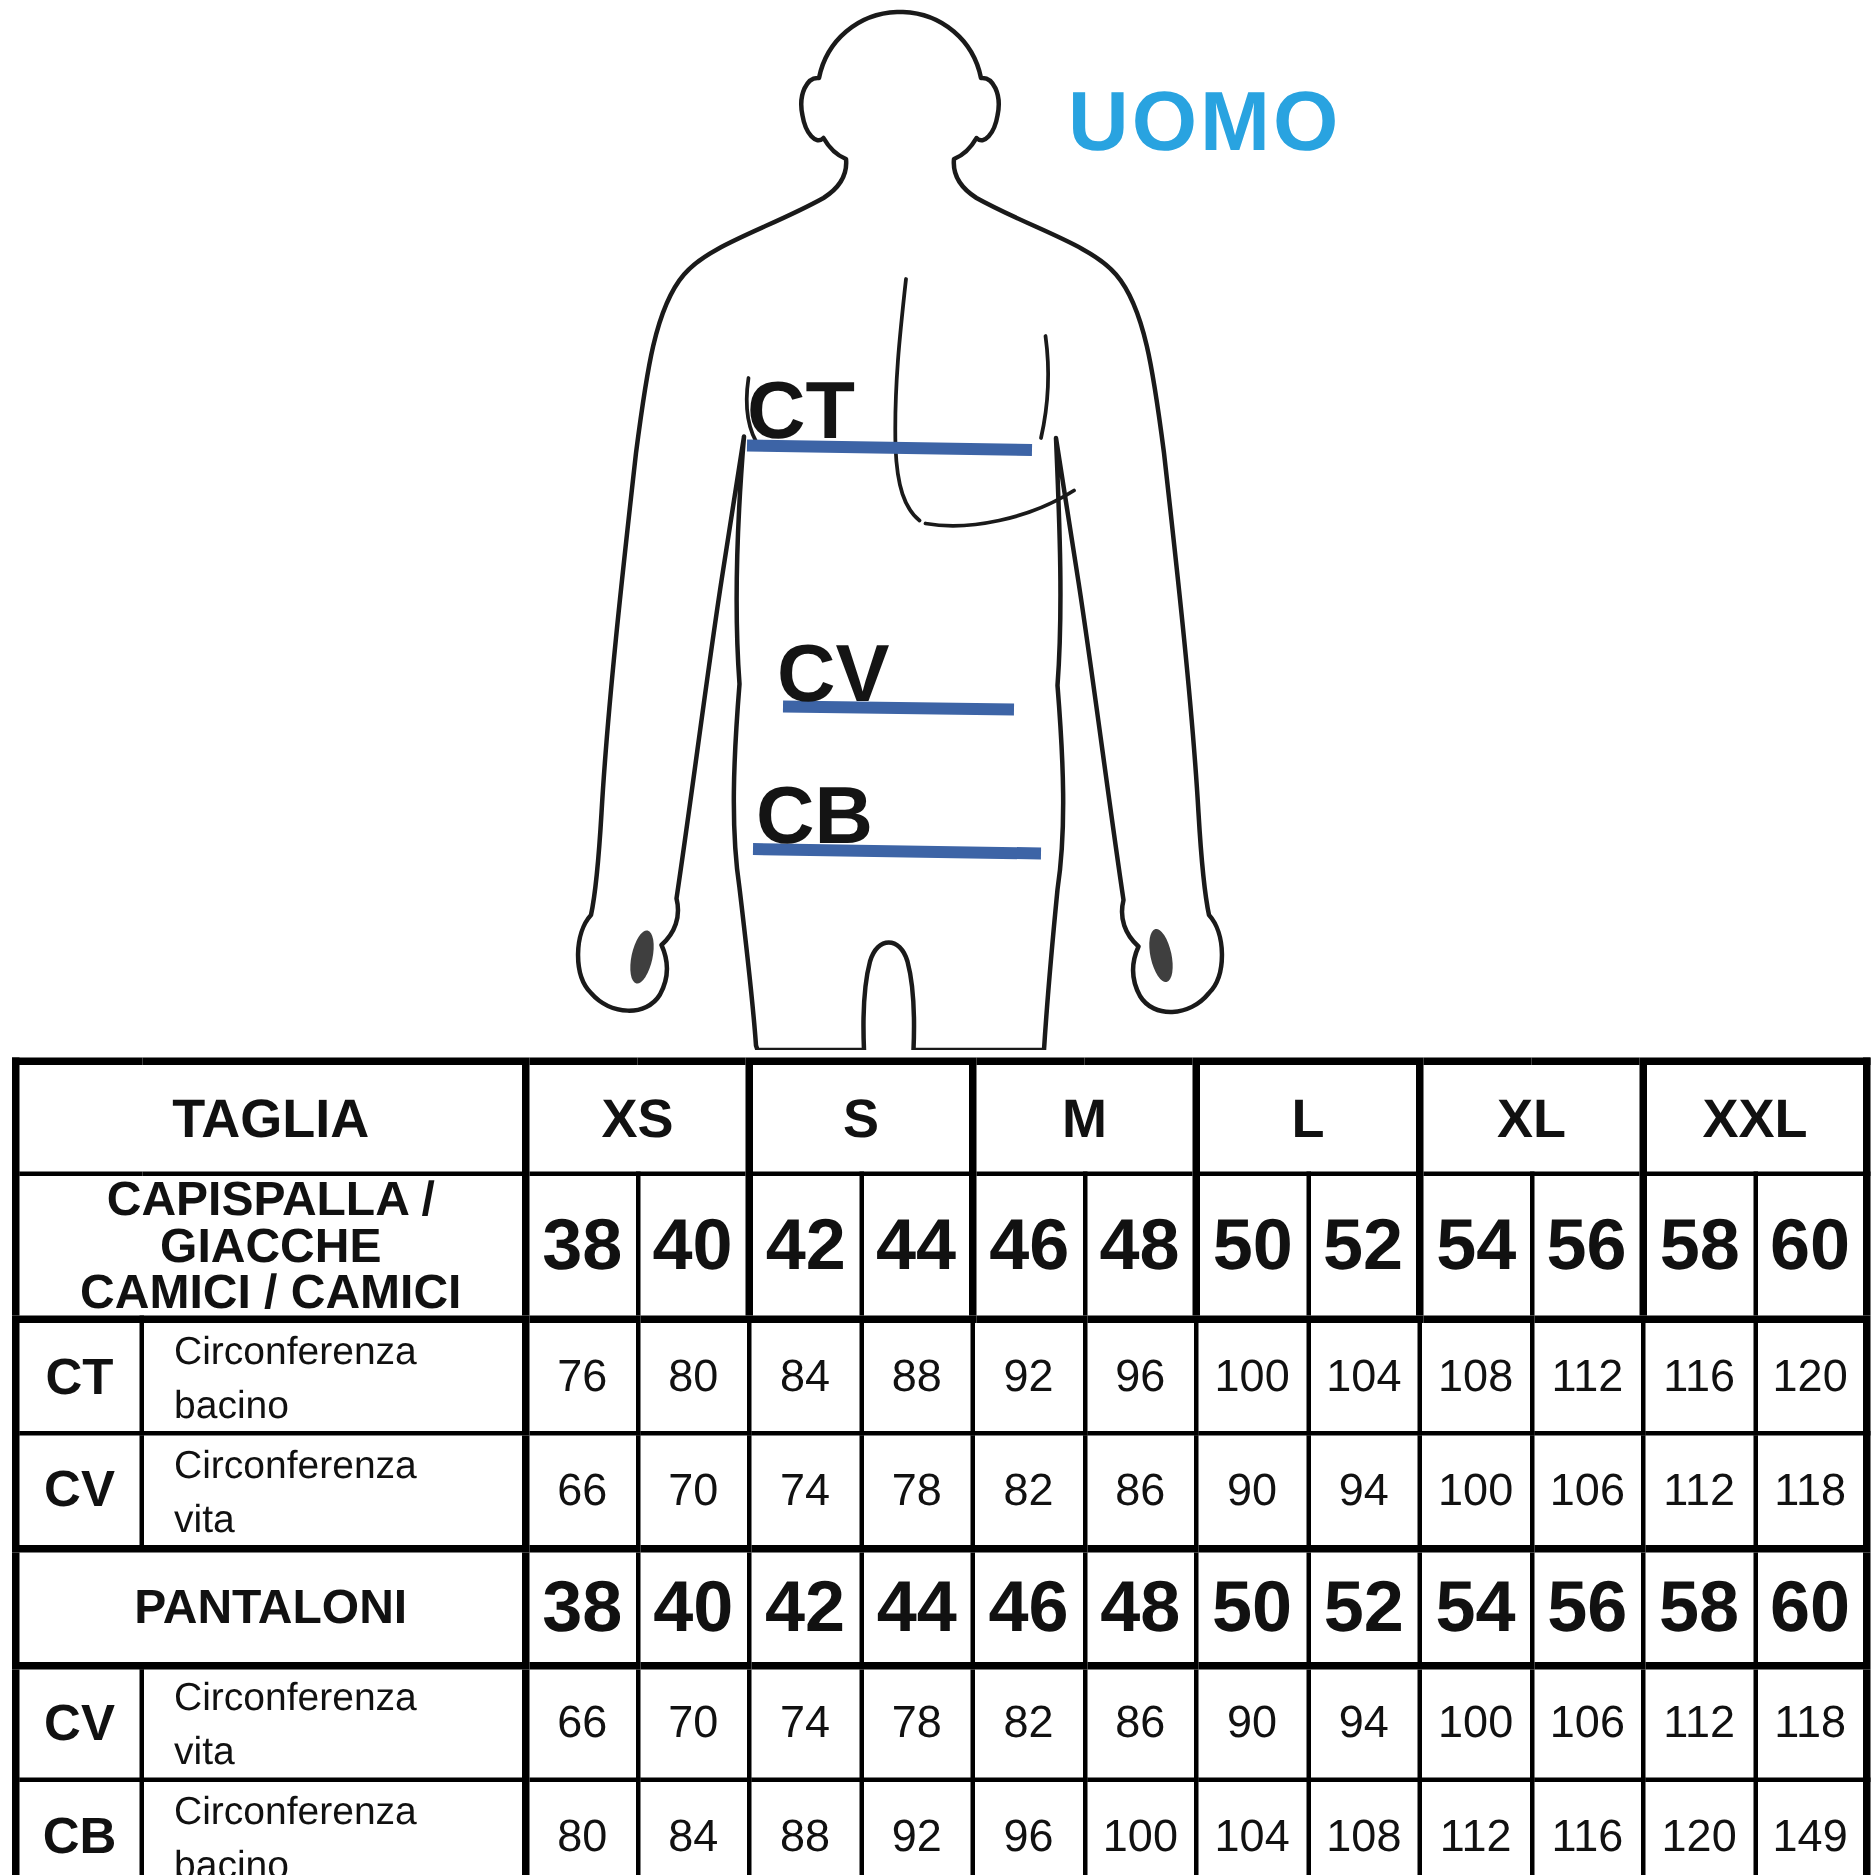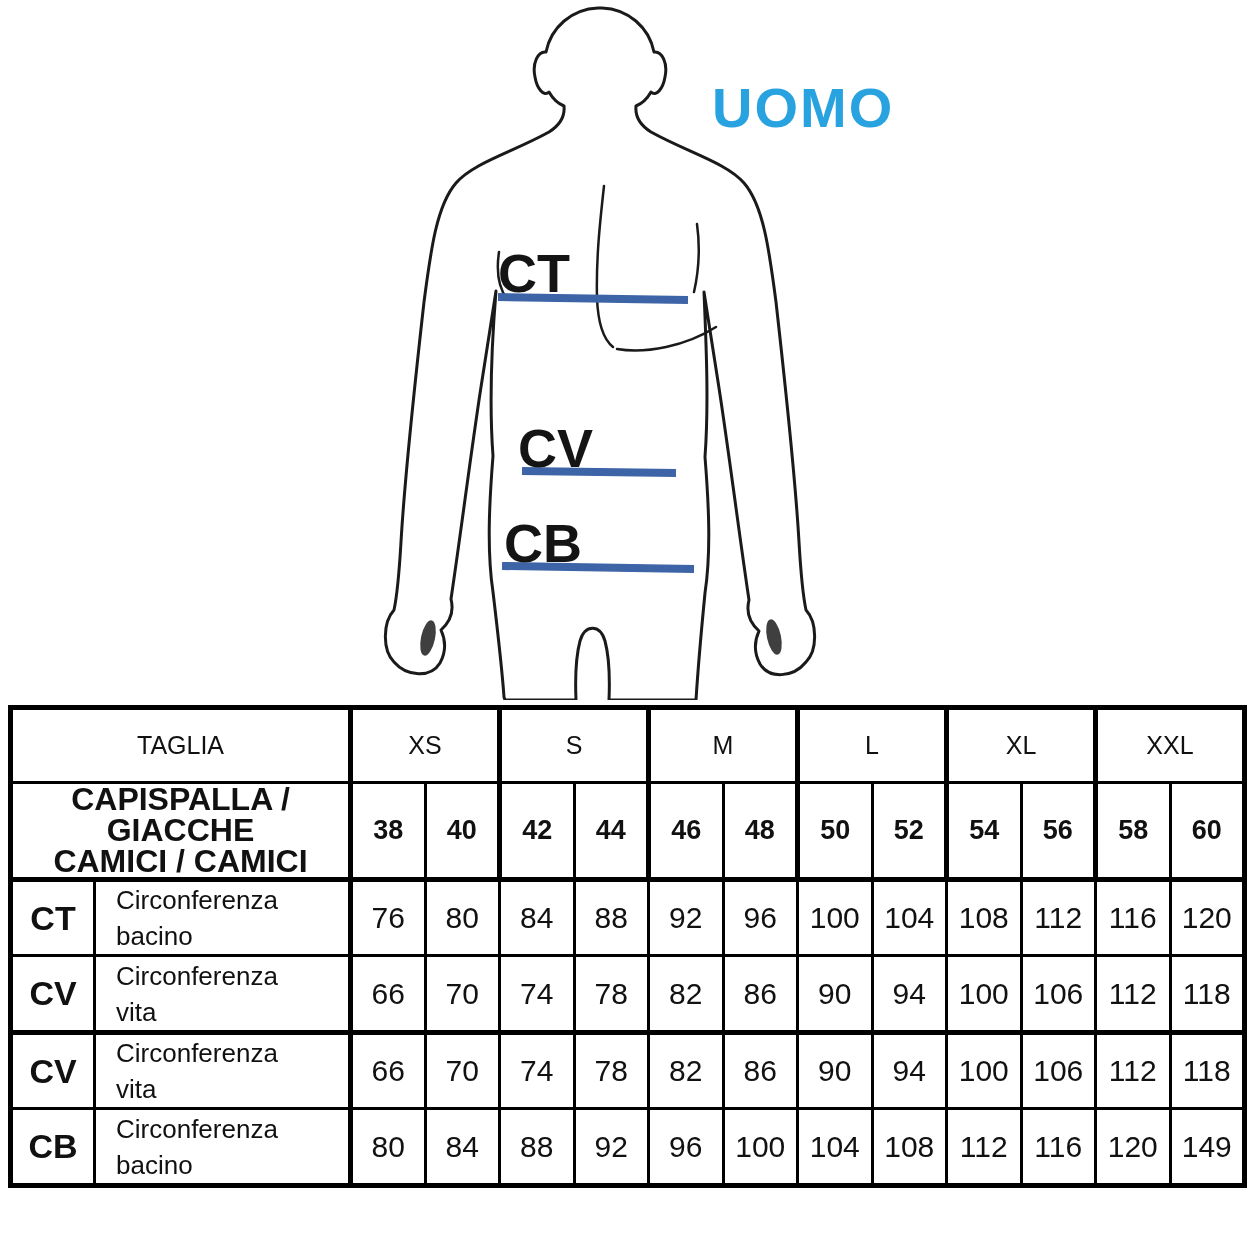--- a/index.html
+++ b/index.html
@@ -2,21 +2,21 @@
 <html style="--color-title: #29a3e0; --color-measure_line: #3d64a6; --color-outline: #1a1a1a;"><head>
 <meta charset="utf-8">
 <style>
   * { margin:0; padding:0; box-sizing:border-box; }
   html,body { width:1250px; height:1250px; background:#ffffff; overflow:hidden;
               font-family:"Liberation Sans", sans-serif; }
   .stage { position:relative; width:1250px; height:1250px; background:#fff; }
 
   
   .figure-wrap { position:absolute; left:380px; top:0; width:440px; height:700px; }
-  .uomo-title { position:absolute; left:712px; top:75px;
+  .uomo-title { position:absolute; left:712px; top:48px;
                 font-size:56px; font-weight:bold; letter-spacing:2px;
                 color:var(--color-title,#29a3e0); }
   svg .outline { fill:#ffffff; stroke:var(--color-outline,#1a1a1a); stroke-width:3;
                  stroke-linecap:round; stroke-linejoin:round; }
   svg .sketch  { fill:none; stroke:var(--color-outline,#1a1a1a); stroke-width:2.5;
                  stroke-linecap:round; }
   svg .measure { stroke:var(--color-measure_line,#3d64a6); stroke-width:8;
                  stroke-linecap:butt; }
   svg .blabel  { font-family:"Liberation Sans",sans-serif; font-weight:bold;
                  font-size:54px; fill:#141414; }
@@ -25,22 +25,22 @@
   
   table.sizes { position:absolute; left:8px; top:705px; border-collapse:collapse;
                 table-layout:fixed; border:5px solid #000; }
   td { border:3px solid #000; text-align:center; vertical-align:middle;
        color:#111; padding:0; overflow:hidden; }
   tr.r1 { height:75px; } tr.r2 { height:80px; } tr.r3 { height:76px; }
   tr.r4 { height:77px; } tr.r5 { height:78px; } tr.r6 { height:76px; }
   tr.r7 { height:77px; }
   .blk { border-left-width:5px; }          
   .bbk { border-bottom-width:5px; }        
-  .hdr  { font-size:25px; font-weight:normal; }
-  .size { font-size:27px; font-weight:bold; }
+  .hdr  { font-size:36px; font-weight:bold; }
+  .size { font-size:48px; font-weight:bold; }
   .sect { font-size:32px; font-weight:bold; line-height:31px; }
   .code { font-size:34px; font-weight:bold; }
   .desc { text-align:left; font-size:26px; line-height:36px; padding-left:20px; }
   .val  { font-size:30px; font-weight:normal; }
 </style>
 </head>
 <body>
 
 <div class="stage">
 
@@ -194,20 +194,35 @@
       <td class="val bbk">82</td>
       <td class="val bbk">86</td>
       <td class="val bbk">90</td>
       <td class="val bbk">94</td>
       <td class="val bbk">100</td>
       <td class="val bbk">106</td>
       <td class="val bbk">112</td>
       <td class="val bbk">118</td>
     </tr>
 
+    <tr class="r5">
+      <td class="sect bbk" colspan="2">PANTALONI</td>
+      <td class="size bbk blk">38</td>
+      <td class="size bbk">40</td>
+      <td class="size bbk">42</td>
+      <td class="size bbk">44</td>
+      <td class="size bbk">46</td>
+      <td class="size bbk">48</td>
+      <td class="size bbk">50</td>
+      <td class="size bbk">52</td>
+      <td class="size bbk">54</td>
+      <td class="size bbk">56</td>
+      <td class="size bbk">58</td>
+      <td class="size bbk">60</td>
+    </tr>
 
     <tr class="r6">
       <td class="code">CV</td>
       <td class="desc">
         <div>Circonferenza</div>
         <div>vita</div>
       </td>
       <td class="val blk">66</td>
       <td class="val">70</td>
       <td class="val">74</td>

